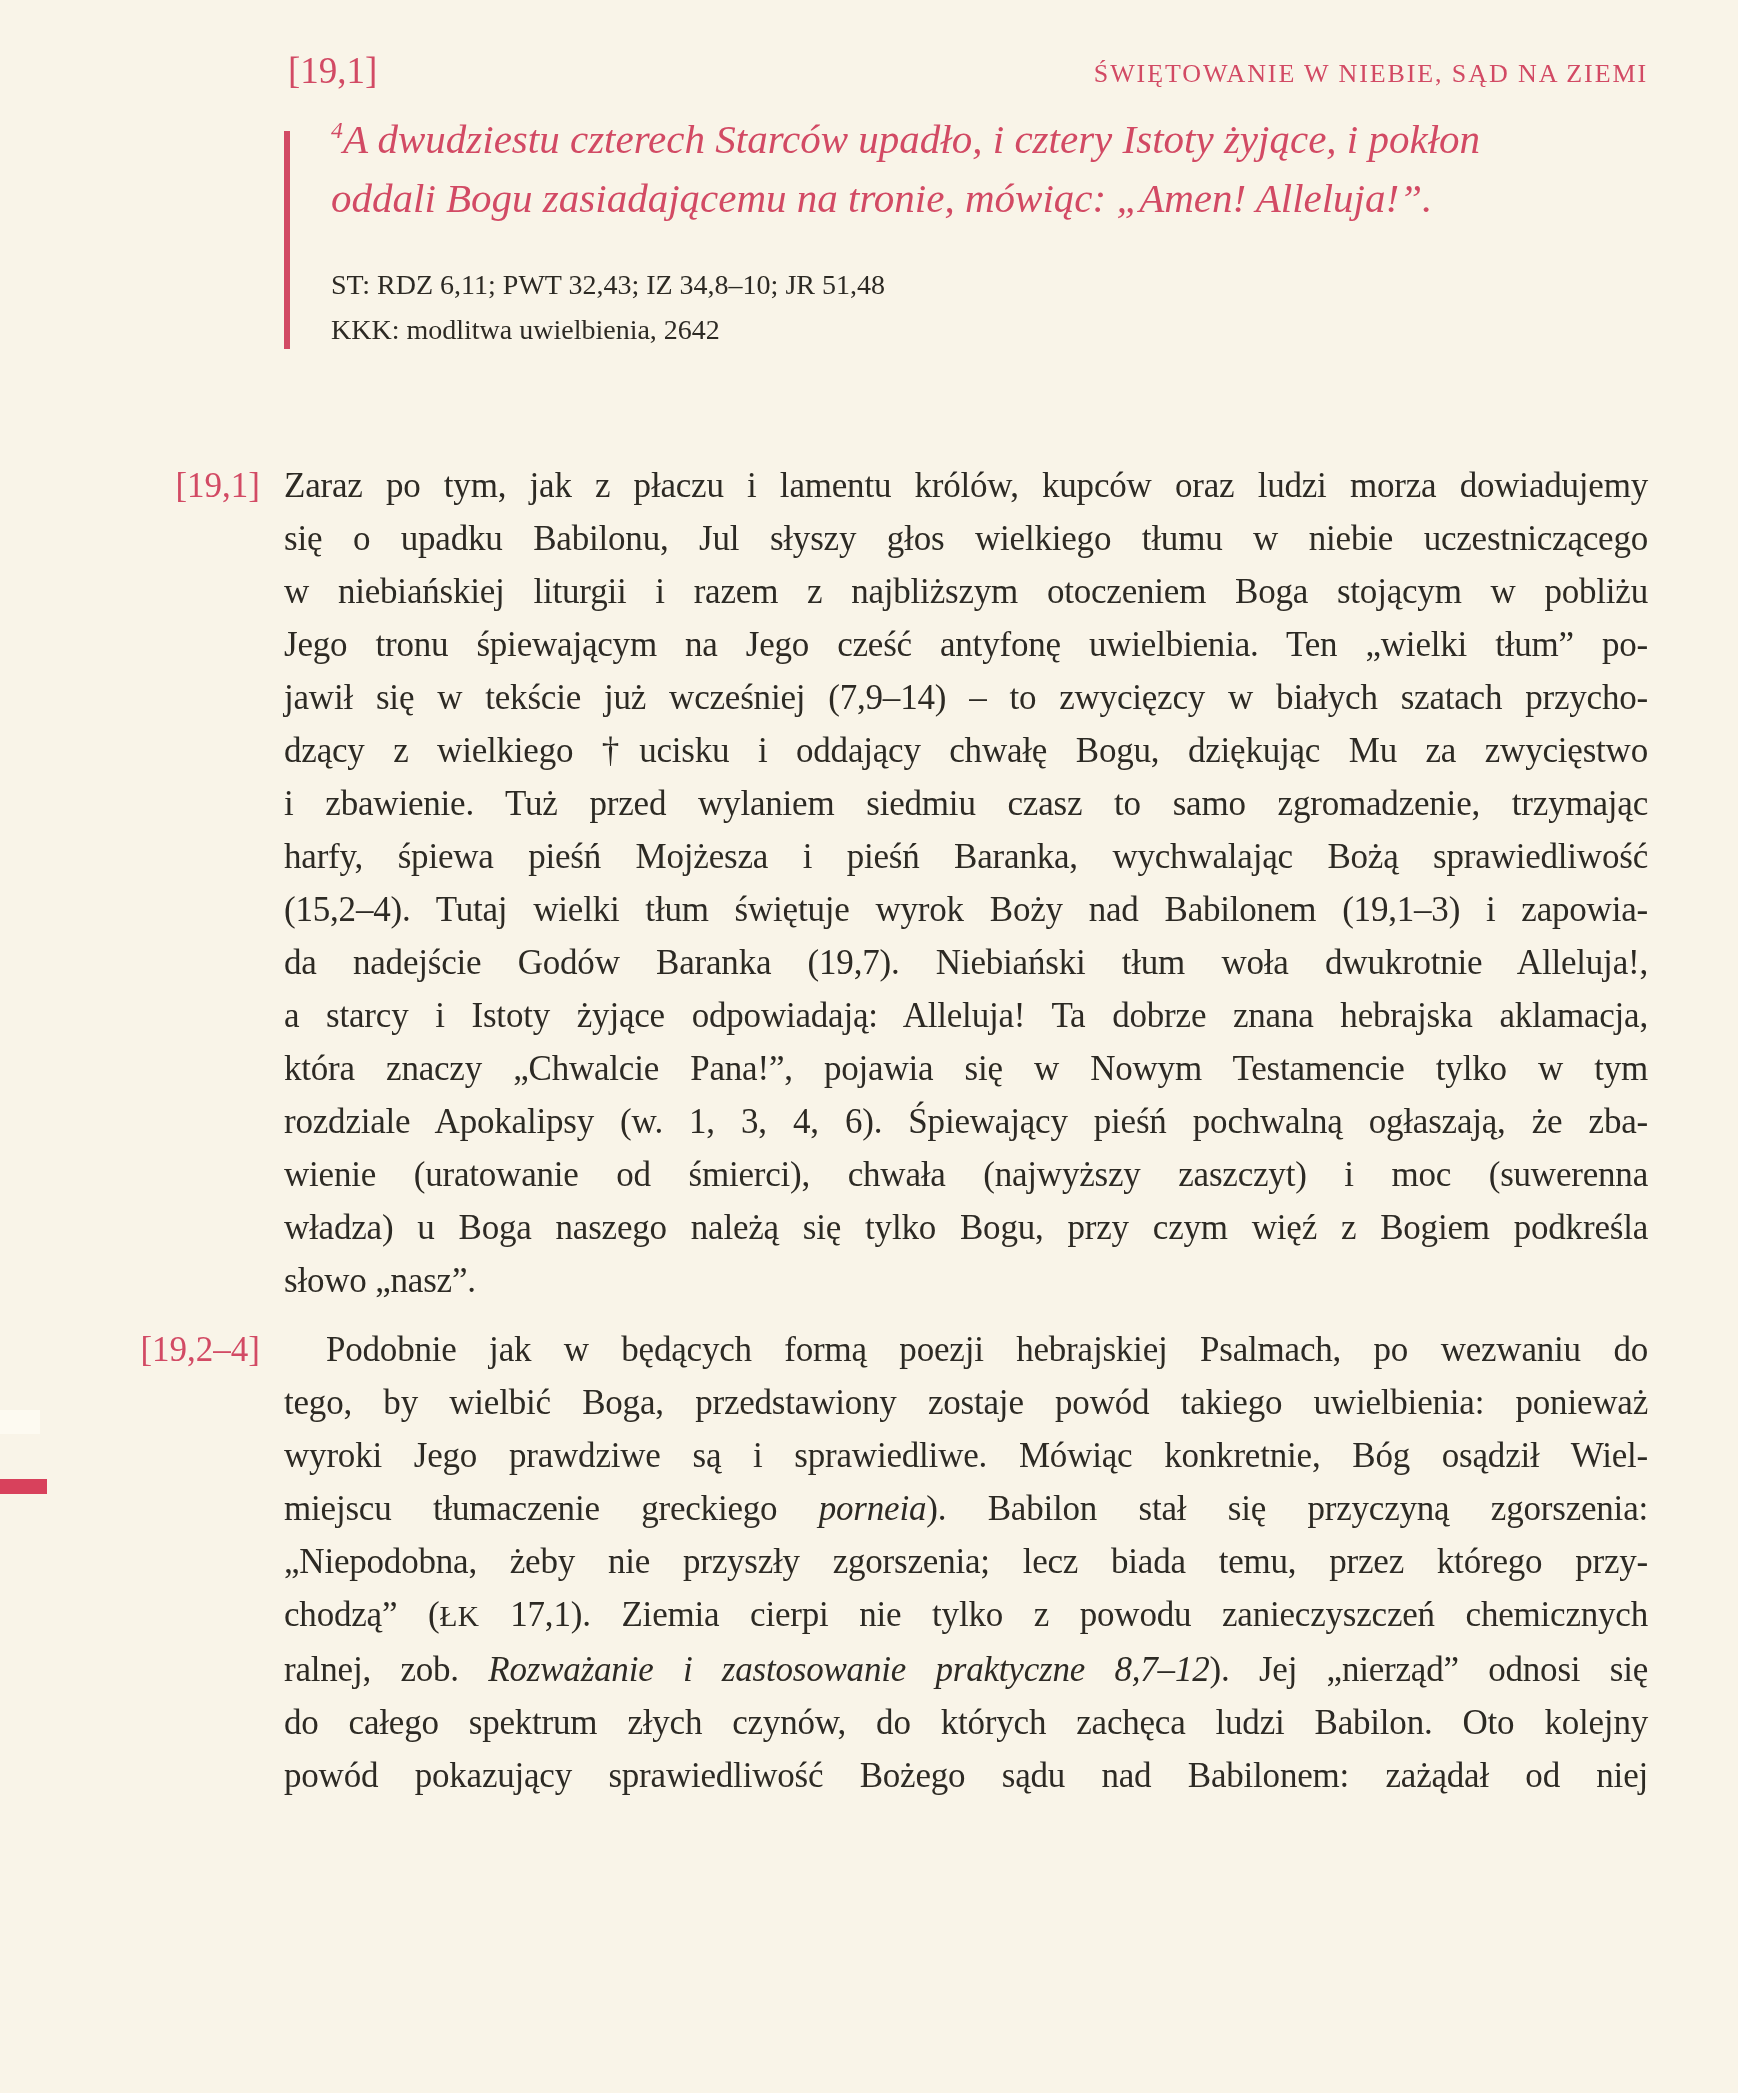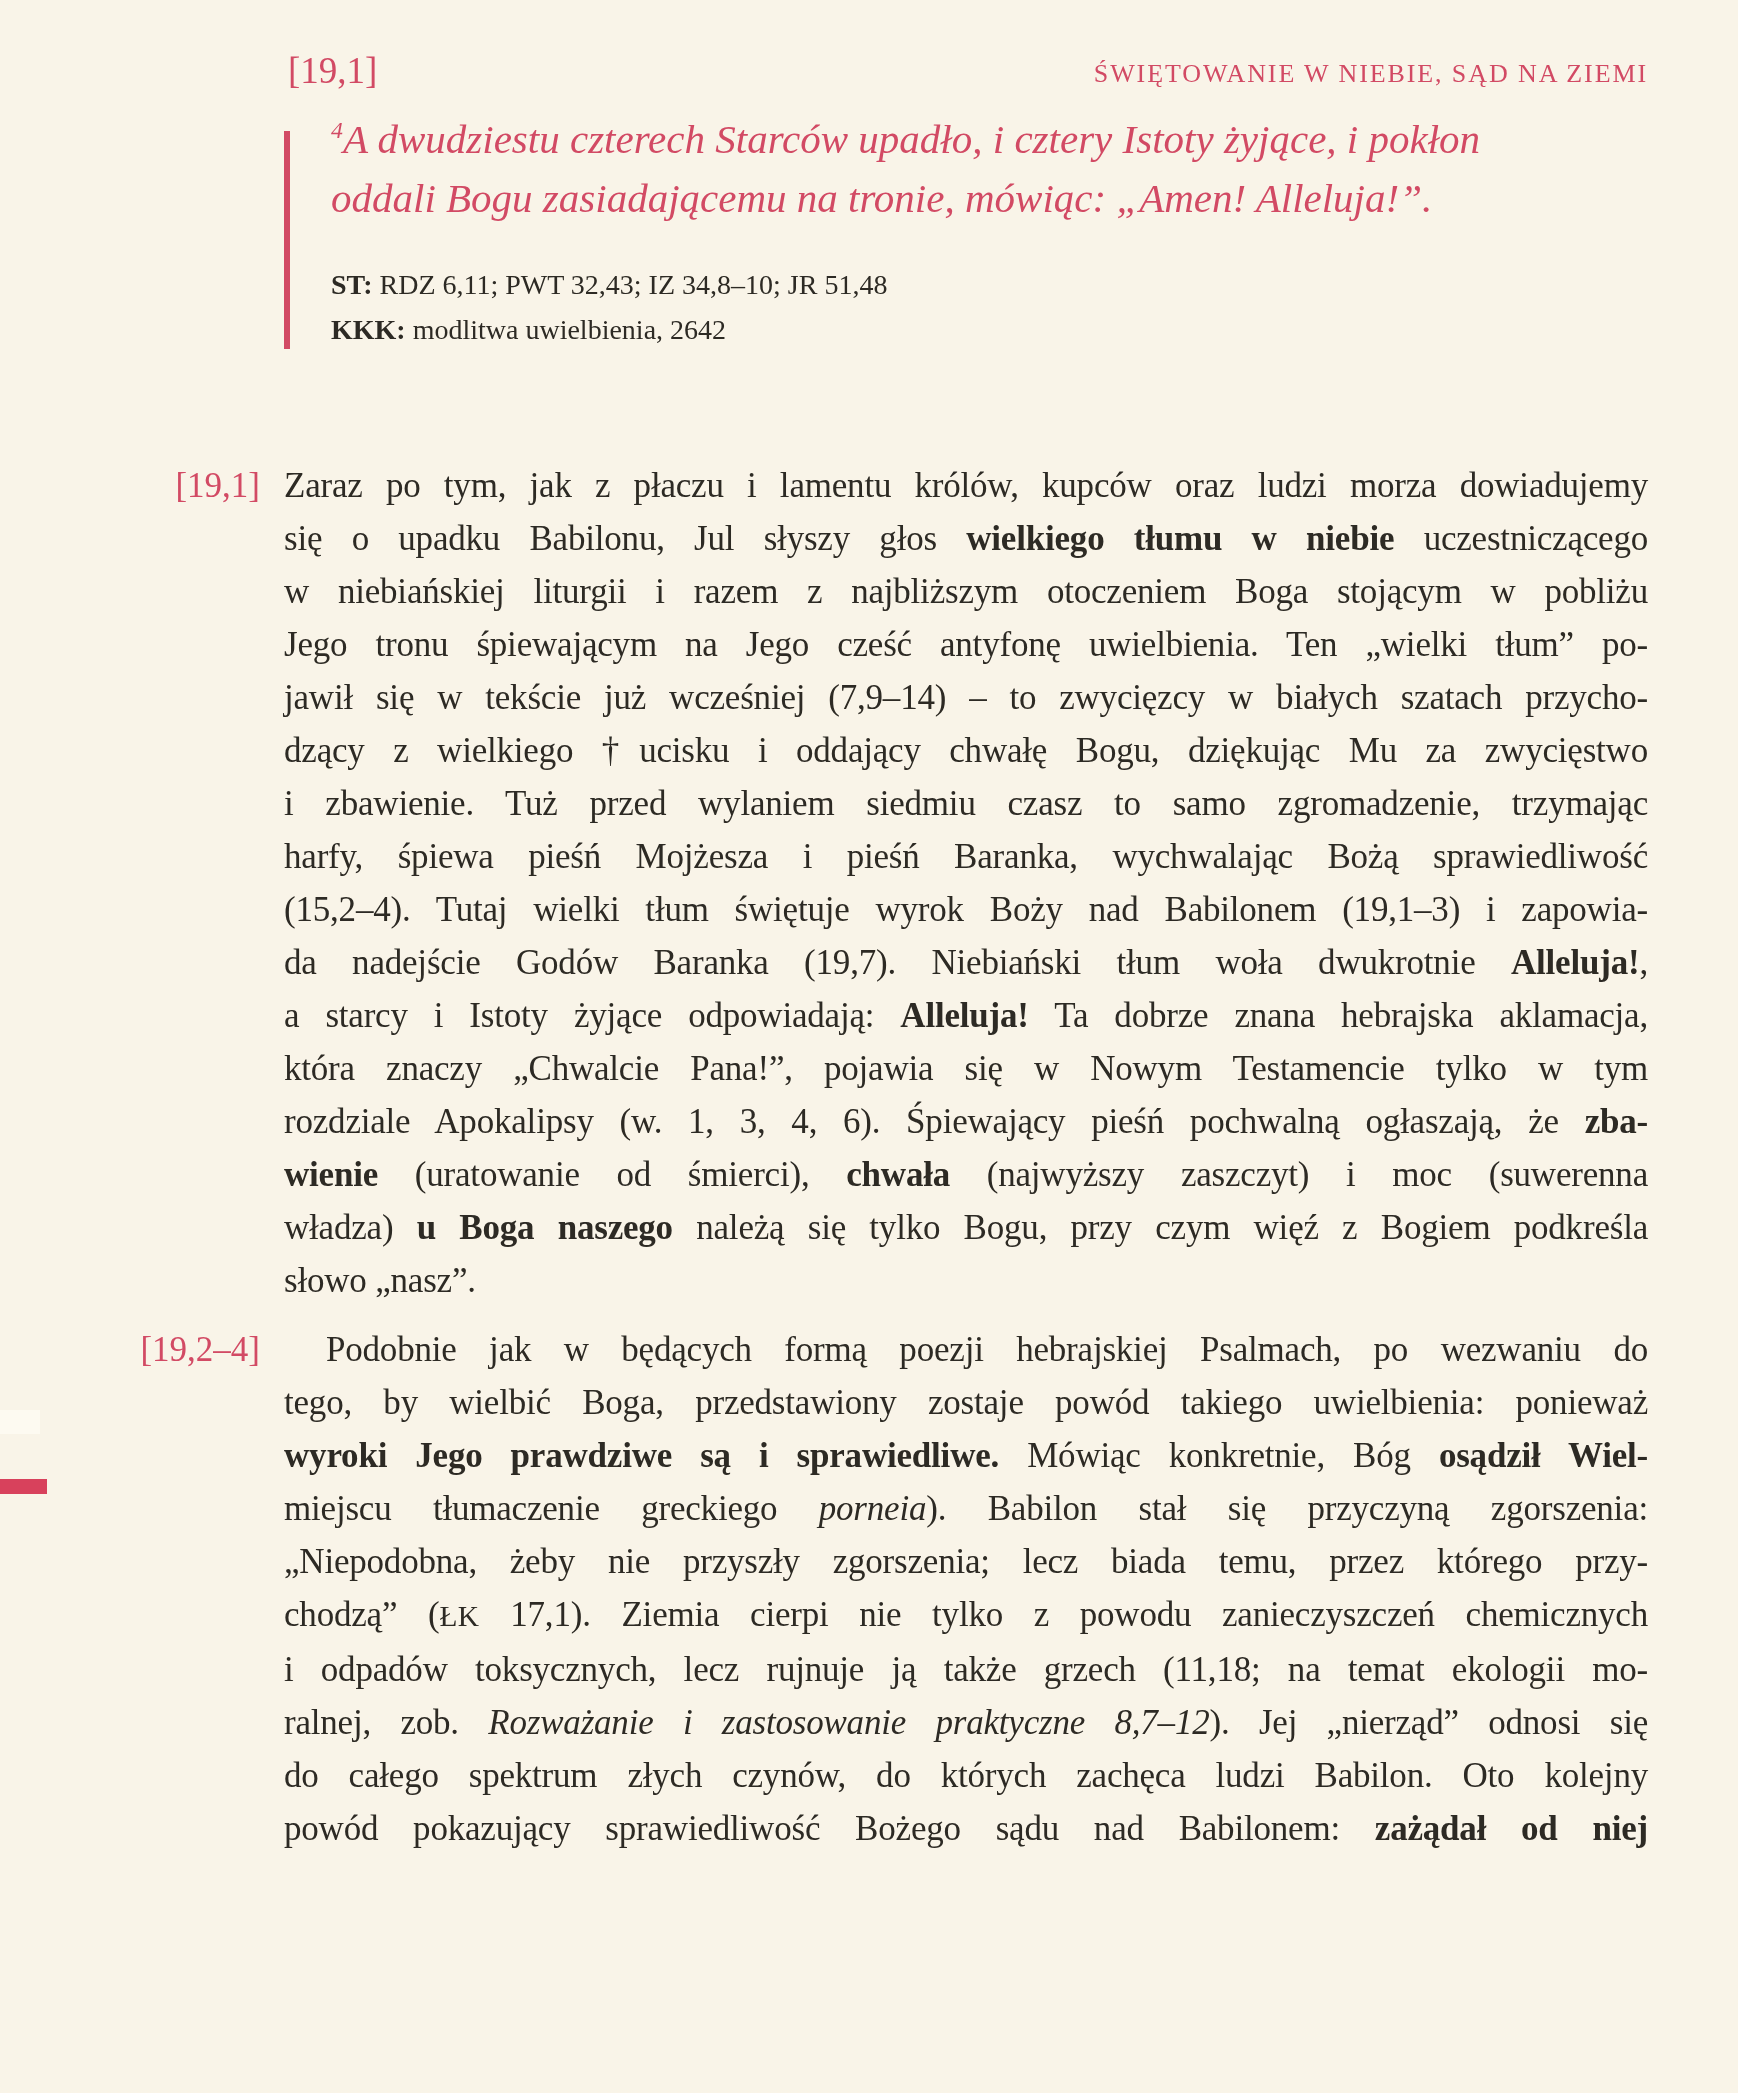--- a/index.html
+++ b/index.html
@@ -30,21 +30,21 @@
 
   .margin-label{position:absolute;width:149px;text-align:right;font-size:35px;line-height:53px;color:#d24a64;white-space:nowrap;}
   #ml1{left:111px;top:459px;}
   #ml2{left:111px;top:1323px;}
 
   .page-number{position:absolute;left:285px;top:2008px;font-size:35px;color:#d24a64;text-align:right;}
 
   .edge-mark-faint{position:absolute;left:0;top:1410px;width:40px;height:24px;background:#fdfaf1;}
   .edge-mark-red{position:absolute;left:0;top:1479px;width:47px;height:14.8px;background:#d8415c;}
 
-  .b{font-weight:bold;}
+  .b{font-weight:normal;}
   .i{font-style:italic;}
   .sc{font-size:0.84em;letter-spacing:0.5px;}
   .sup{vertical-align:super;font-size:0.58em;line-height:0;}
 </style>
 </head>
 <body>
 
 <div class="page">
 
   <div class="top-label">[19,1]</div>
@@ -84,21 +84,20 @@
     </div>
 
   <div class="margin-label" id="ml2">[19,2–4]</div>
   <div class="para" id="para2">
       <div class="tline indent"><span>Podobnie jak w będących formą poezji hebrajskiej Psalmach, po wezwaniu do</span></div>
       <div class="tline"><span>tego, by wielbić Boga, przedstawiony zostaje powód takiego uwielbienia: ponieważ</span></div>
       <div class="tline"><span class="b">wyroki Jego prawdziwe są i sprawiedliwe.</span><span> Mówiąc konkretnie, Bóg </span><span class="b">osądził Wiel-</span></div>
       <div class="tline"><span>miejscu tłumaczenie greckiego </span><span class="i">porneia</span><span>). Babilon stał się przyczyną zgorszenia:</span></div>
       <div class="tline"><span>„Niepodobna, żeby nie przyszły zgorszenia; lecz biada temu, przez którego przy-</span></div>
       <div class="tline"><span>chodzą” (</span><span class="sc">ŁK</span><span> 17,1). Ziemia cierpi nie tylko z powodu zanieczyszczeń chemicznych</span></div>
-      <div class="tline"><span>i odpadów toksycznych, lecz rujnuje ją także grzech (11,18; na temat ekologii mo-</span></div>
       <div class="tline"><span>ralnej, zob. </span><span class="i">Rozważanie i zastosowanie praktyczne 8,7–12</span><span>). Jej „nierząd” odnosi się</span></div>
       <div class="tline"><span>do całego spektrum złych czynów, do których zachęca ludzi Babilon. Oto kolejny</span></div>
       <div class="tline"><span>powód pokazujący sprawiedliwość Bożego sądu nad Babilonem: </span><span class="b">zażądał od niej</span></div>
     </div>
 
   <div class="edge-mark-faint"></div>
   <div class="edge-mark-red"></div>
 
   <div class="page-number">334</div>
 

